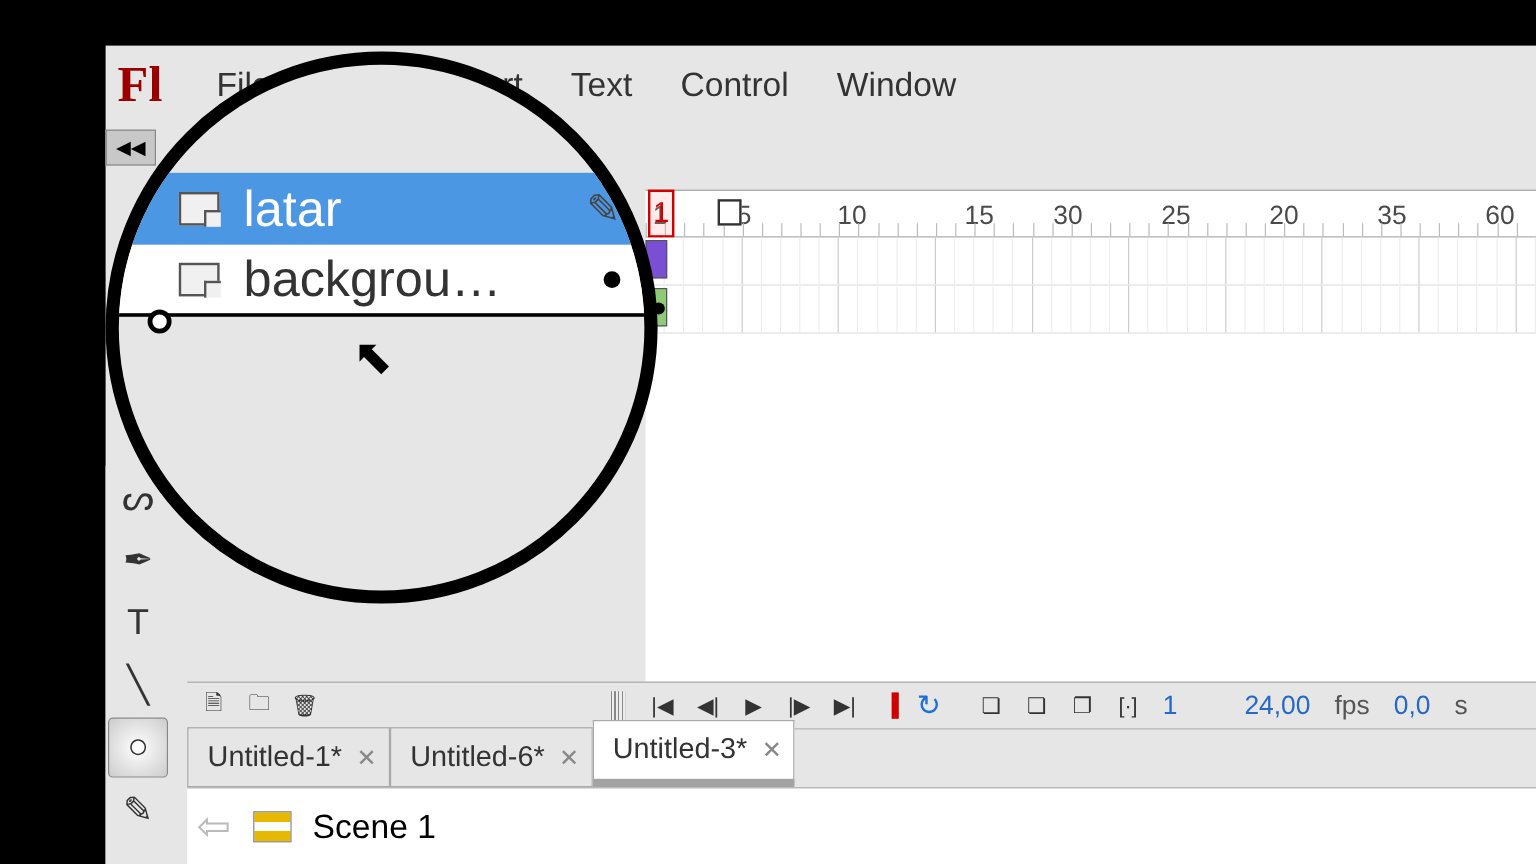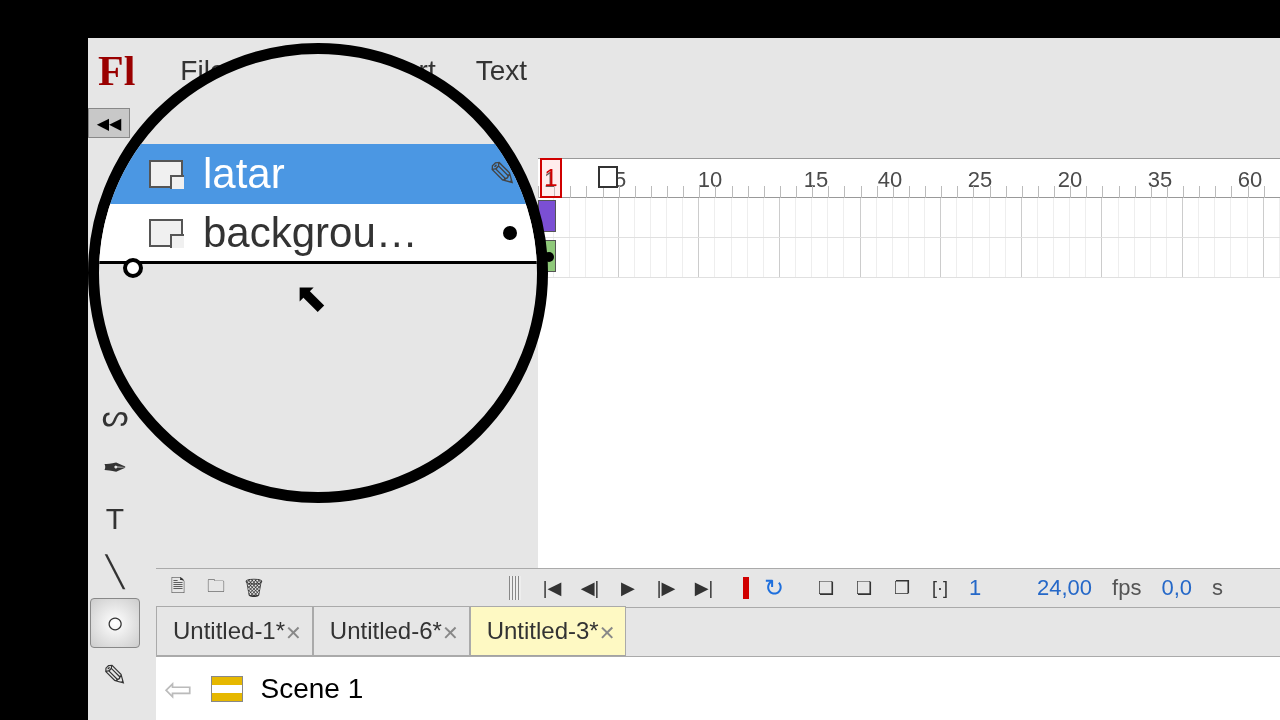--- a/index.html
+++ b/index.html
@@ -219,24 +219,25 @@
   background: #e6e6e6;
   display: flex;
   align-items: flex-end;
 }
 .doc-tab {
   padding: 10px 10px 10px 16px;
   border: 1px solid #aaa;
   background: #e6e6e6;
   font-size: 24px;
   display: flex;
-  align-items: flex-end;
+  align-items: center;
+  gap: 12px;
   color: #333;
 }
-.doc-tab.active { background: #fef9c3; border-bottom: 1px solid #a3a3a3; }
+.doc-tab.active { background: #ffffff; border-bottom: 7px solid #a3a3a3; }
 .close-x { font-size: 20px; color: #888; }
 
 
 .crumb {
   position: absolute;
   left: 68px;
   right: 0;
   top: 618px;
   height: 64px;
   background: #fff;
@@ -346,31 +347,33 @@
 <body>
 
 <div class="app">
 
   <div class="menu-bar">
     <span class="fl-logo">Fl</span>
     <span class="menu-item">File</span>
     <span class="menu-item">View</span>
     <span class="menu-item">Insert</span>
     <span class="menu-item">Text</span>
+    <span class="menu-item">Control</span>
+    <span class="menu-item">Window</span>
   </div>
 
   <div class="collapse-btn">◀◀</div>
 
   <div class="timeline-ruler">
     <div class="tick-container">
       <span class="tick-label" style="left:12px">1</span>
       <span class="tick-label" style="left:82px">5</span>
       <span class="tick-label" style="left:172px">10</span>
       <span class="tick-label" style="left:278px">15</span>
-      <span class="tick-label" style="left:352px">40</span>
+      <span class="tick-label" style="left:352px">30</span>
       <span class="tick-label" style="left:442px">25</span>
       <span class="tick-label" style="left:532px">20</span>
       <span class="tick-label" style="left:622px">35</span>
       <span class="tick-label" style="left:712px">60</span>
     </div>
   </div>
   <div class="ruler-ticks">
       <div></div>
       <div></div>
       <div></div>

